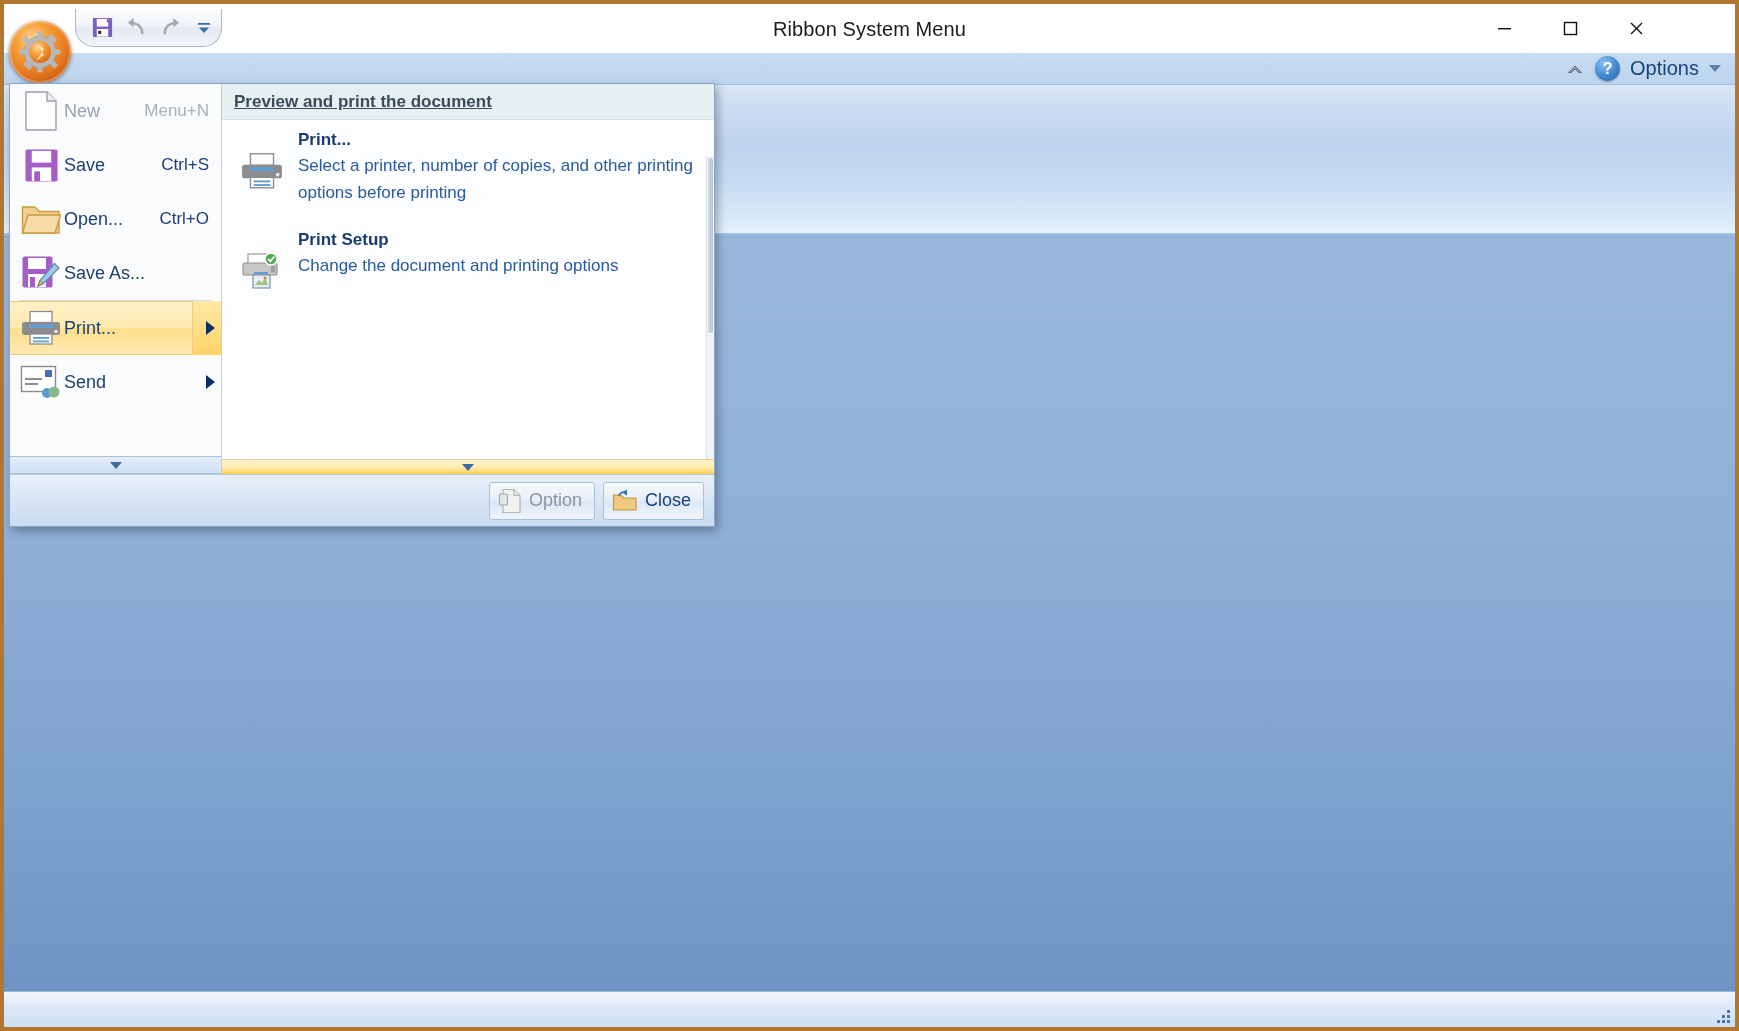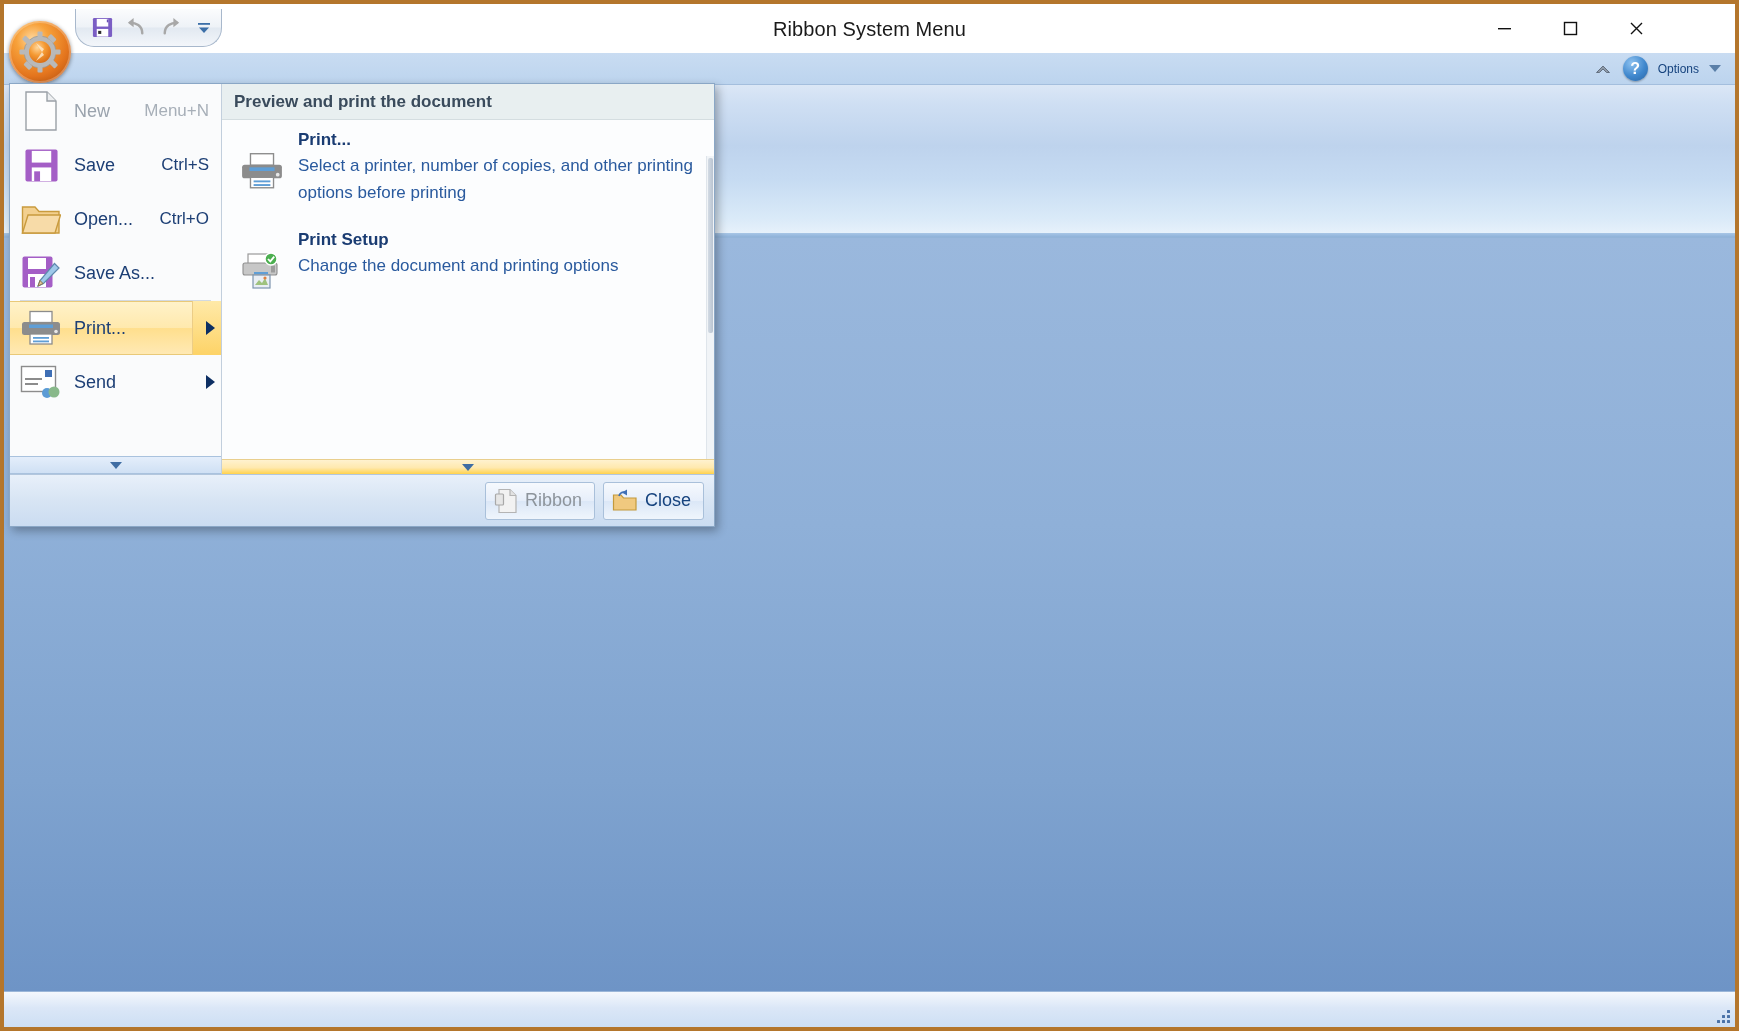--- a/index.html
+++ b/index.html
@@ -77,21 +77,21 @@
   
   #ribbon-tabstrip {
     position: relative;
     flex: 0 0 32px;
     background: linear-gradient(to bottom, #c9dcf2 0%, #bcd4ee 100%);
     border-bottom: 1px solid #a3bedd;
     display: flex; align-items: center; justify-content: flex-end;
     padding-right: 14px;
   }
   #ribbon-right { display: flex; align-items: center; gap: 10px; }
-  #options-label { font-size: 12px; color: #16437e; }
+  #options-label { font-size: 20px; color: #16437e; }
   #help-circle {
     width: 25px; height: 25px; border-radius: 50%;
     background: radial-gradient(circle at 35% 28%, #8ec2f0 0%, #3f87cd 55%, #2b65a4 100%);
     color: #fff; font-weight: bold; font-size: 16px;
     display: flex; align-items: center; justify-content: center;
     box-shadow: 0 1px 2px rgba(0,0,0,.3);
   }
 
   
   #ribbon-panel {
@@ -158,21 +158,20 @@
     flex: 0 0 54px;
     cursor: default;
   }
   .mi .mi-icon {
     width: 46px; height: 42px;
     display:flex; align-items:center; justify-content:center;
     flex: 0 0 46px;
   }
   .mi .mi-label {
     font-size: 18px; color: #1d3f75;
-    margin-left: 10px;
     white-space: nowrap;
   }
   .mi.disabled .mi-label { color: #9aa3ad; }
   .mi .mi-accel {
     position: absolute; right: 12px;
     font-size: 17px; color: #1d3f75;
   }
   .mi.disabled .mi-accel { color: #a7afb8; }
   .mi .mi-arrow {
     position: absolute; right: 6px;
@@ -212,21 +211,21 @@
     background: #fcfdfe;
     min-width: 0;
     overflow: hidden;
   }
   #right-header {
     flex: 0 0 36px;
     background: #e8eff0;
     border-bottom: 1px solid #d4dde0;
     display: flex; align-items: center;
     padding-left: 12px;
-    font-size: 17px; font-weight: bold; color: #3a4b5c;
+    font-size: 17px; font-weight: bold; color: #3a4b5c; text-decoration: underline;
   }
   #right-list {
     flex: 1 1 auto;
     position: relative;
     overflow: hidden;
     padding-top: 6px;
   }
   .ri {
     display: flex;
     padding: 4px 12px 4px 16px;
@@ -562,21 +561,21 @@
       </div>
     </div>
 
     <div id="sysmenu-footer">
       <div class="footer-btn disabled">
         <svg width="24" height="26" viewBox="0 0 24 26">
           <path d="M5 1.5 H16 L22 7.5 V24.5 H5 Z" fill="#f2f2f2" stroke="#b4b4b4" stroke-width="1.2"></path>
           <path d="M16 1.5 V7.5 H22" fill="#e2e2e2" stroke="#b4b4b4" stroke-width="1.2"></path>
           <rect x="1.5" y="6" width="8" height="11" rx="1" fill="#e6e6e6" stroke="#a8a8a8" stroke-width="1.2"></rect>
         </svg>
-        <span>Ribbon</span>
+        <span>Option</span>
       </div>
 
       <div class="footer-btn">
         <svg width="26" height="24" viewBox="0 0 26 24">
           <path d="M1.5 6 H9 L11.5 9 H24 V21 H1.5 Z" fill="#f0c97f" stroke="#c49a3c" stroke-width="1.2"></path>
           <path d="M10 3.5 L15 0.5 L15 6.5 Z" fill="#3f6fb5"></path>
           <path d="M7 7 C8 3.5 11 2.8 13.5 3.2" stroke="#3f6fb5" stroke-width="1.6" fill="none"></path>
         </svg>
         <span>Close</span>
       </div>

